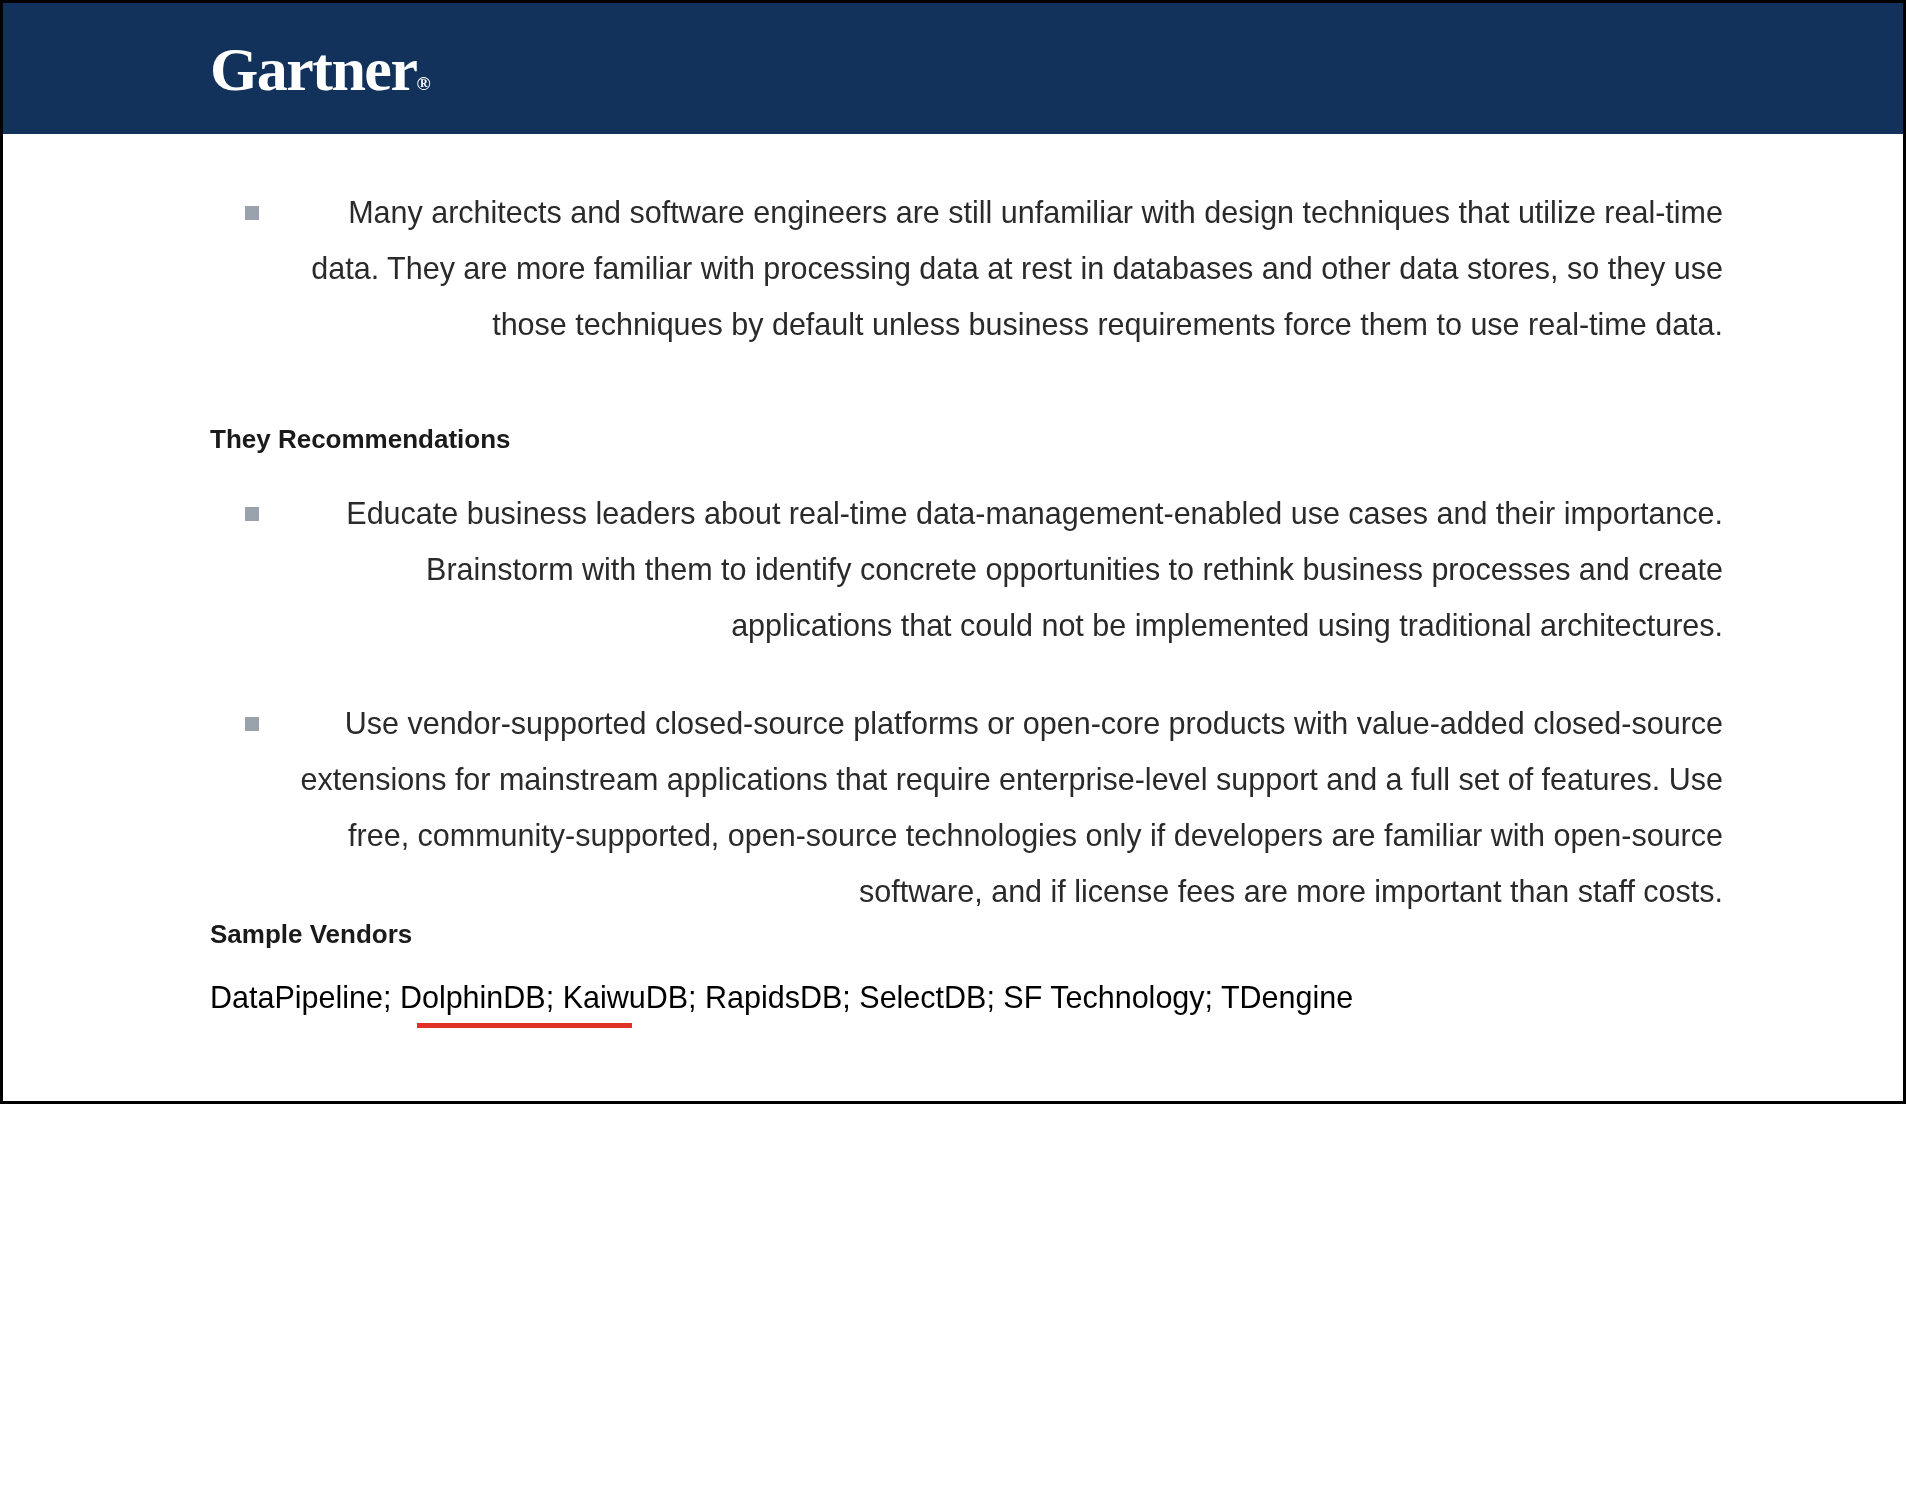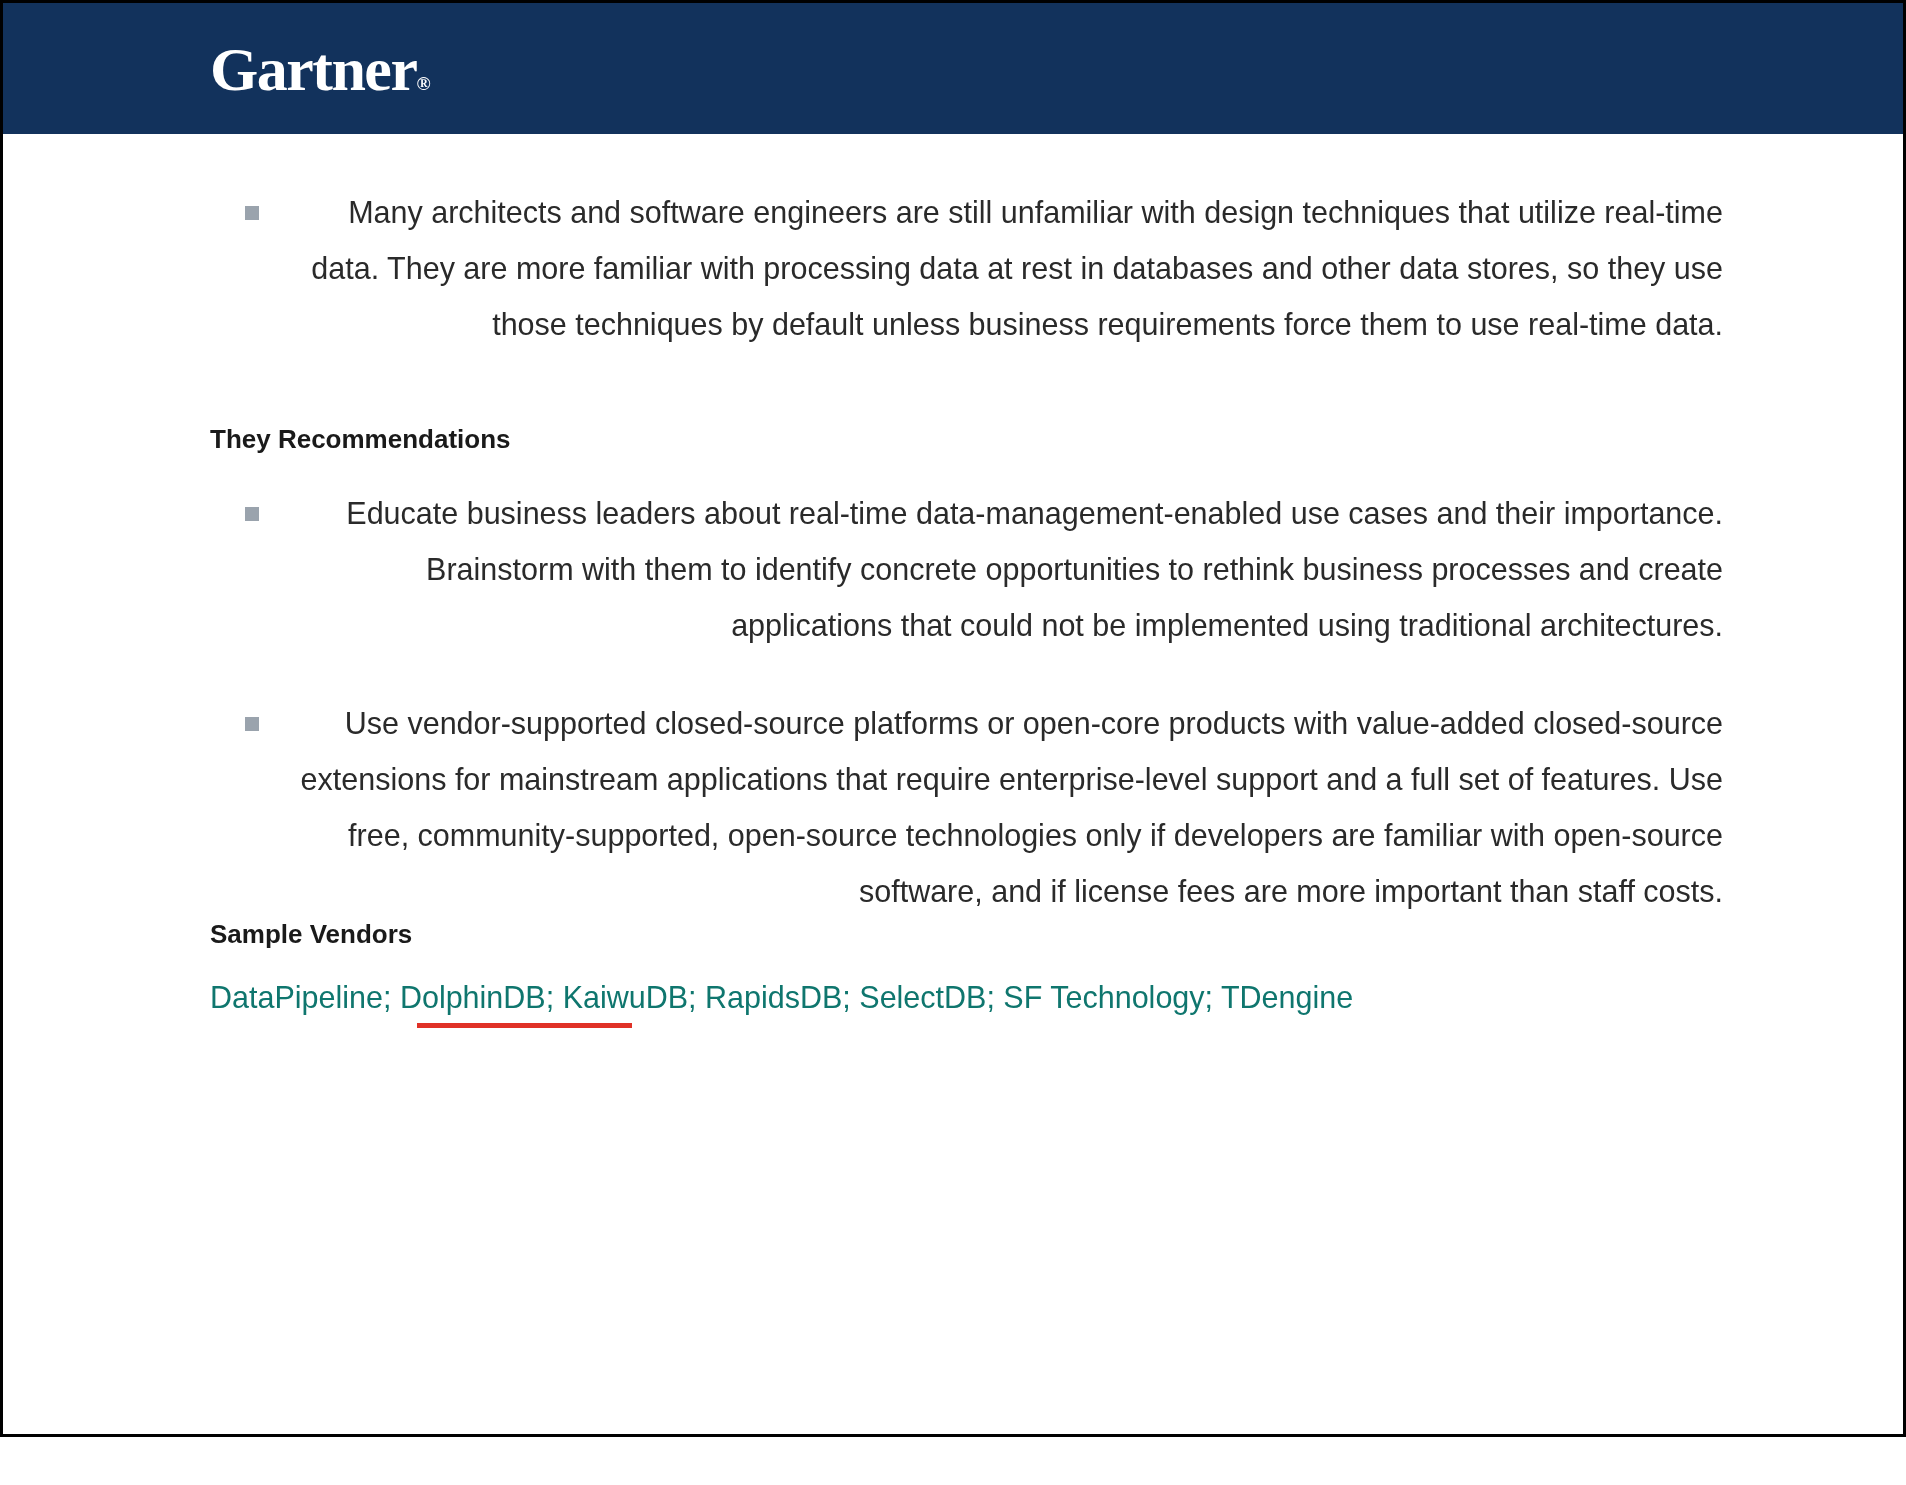--- a/index.html
+++ b/index.html
@@ -6,21 +6,21 @@
     margin: 0;
     padding: 0;
     background: #ffffff;
   }
   body {
     font-family: "Liberation Sans", sans-serif;
   }
   .page {
     position: relative;
     width: 1906px;
-    height: 1437px;
+    height: 1104px;
     box-sizing: border-box;
     background: #ffffff;
     border: 3px solid #000000;
     overflow: hidden;
   }
   .header-bar {
     height: 131px;
     background: #12325c;
     display: flex;
     align-items: center;
@@ -86,21 +86,21 @@
   }
   .heading-user-rec {
     margin-top: 72px;
     margin-bottom: 30px;
   }
   .heading-sample-vendors {
     margin-bottom: 26px;
   }
   .vendors-line {
     font-size: 30.5px;
-    color: #0f766e;
+    color: #000000;
     line-height: 1.4;
     position: relative;
     display: block;
   }
   .vendors-underline {
     position: absolute;
     left: 207px;
     width: 215px;
     height: 5px;
     background: #e03127;

